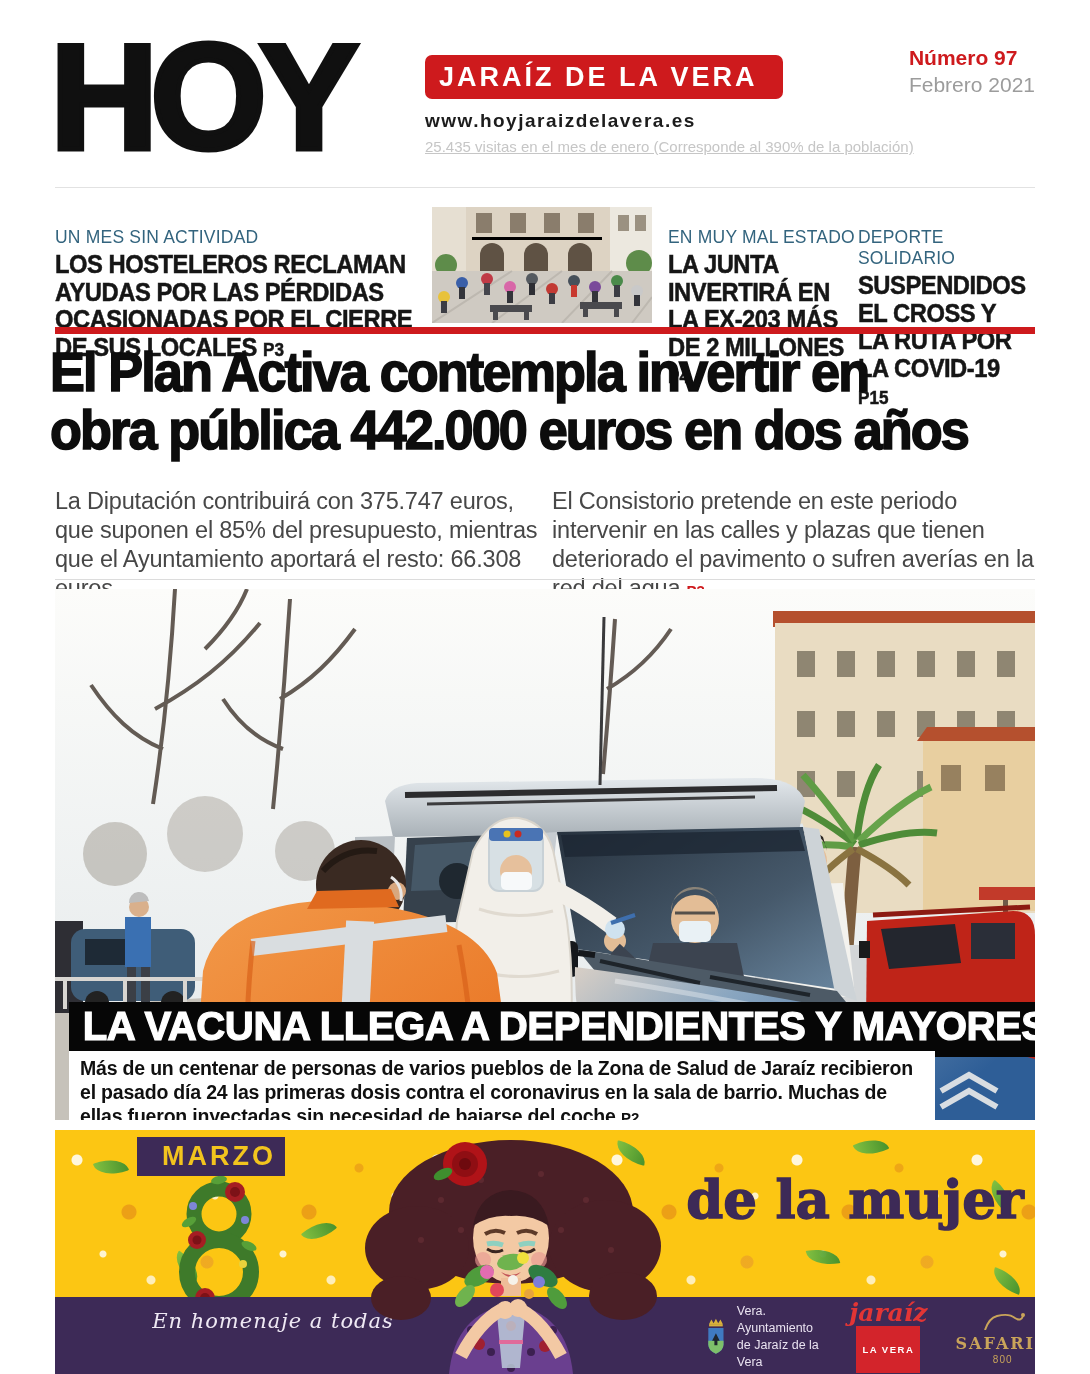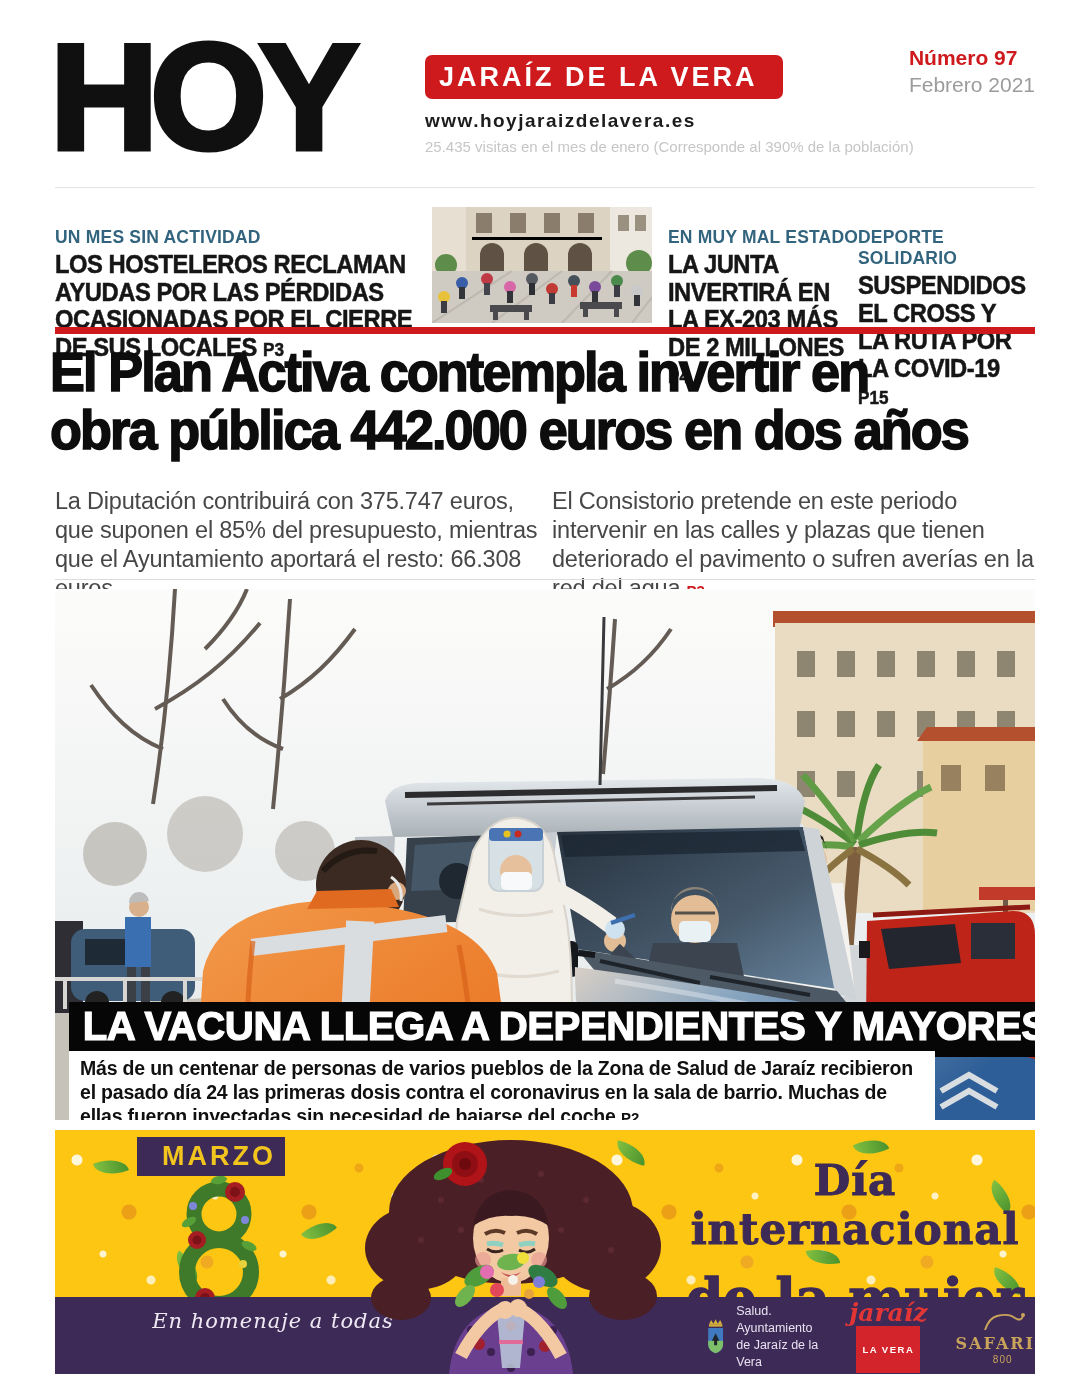--- a/index.html
+++ b/index.html
@@ -11,29 +11,29 @@
   }
   .abs { position:absolute; }
 
   
   .hoy-logo { left:50px; top:22px; font-size:150px; font-weight:bold; line-height:1;
     letter-spacing:-8px; color:#101010; -webkit-text-stroke:5px #101010; }
   .edition-banner { left:425px; top:55px; width:358px; height:44px; background:var(--accent,#ce1a1d);
     color:#fff; display:flex; align-items:center; padding-left:14px;
     font-size:27px; font-weight:bold; letter-spacing:3px;border-radius:7px; }
   .masthead-url { left:425px; top:110px; font-size:19px; font-weight:bold; letter-spacing:1.5px; color:#1c1c1c; }
-  .masthead-visits { left:425px; top:138px; font-size:15px; color:#c6c6c6; }
+  .masthead-visits { left:425px; top:138px; font-size:15px; color:#c6c6c6;text-decoration:underline; }
   .issue { right:55px; top:46px; }
   .issue-number { color:var(--accent,#ce1a1d); font-weight:bold; font-size:21px; }
   .issue-date { color:#9c9c9c; font-size:21px; margin-top:3px; }
   .header-rule { left:55px; width:980px; top:187px; height:1px; background:#e2e2e2; }
 
   
   .brief { top:227px; }
-  .brief-kicker { font-size:17.5px; font-weight:bold; color:var(--kicker,#33647e); letter-spacing:.2px; }
+  .brief-kicker { font-size:17.5px; font-weight:normal; color:var(--kicker,#33647e); letter-spacing:.2px; }
   .brief-headline { margin-top:3px; font-size:25px; font-weight:bold; color:#161616; line-height:1.1;
     letter-spacing:-.5px; transform:scaleX(.95); transform-origin:left top; -webkit-text-stroke:.5px #161616; }
   .page-ref { font-size:.72em; letter-spacing:0; }
   .b1 { left:55px; width:392px; }
   .b2 { left:668px; width:196px; }
   .b3 { left:858px; width:182px; }
   .brief-thumb { left:432px; top:207px; width:220px; height:116px; overflow:hidden; }
   .red-rule { left:55px; width:980px; top:327px; height:7px; background:var(--accent,#ce1a1d); }
 
   
@@ -404,21 +404,20 @@
           <circle cx="18" cy="30" r="4" fill="#7e86d8"></circle>
         <circle cx="68" cy="88" r="4" fill="#e8d23c"></circle>
           <circle cx="58" cy="126" r="4" fill="#e8d23c"></circle>
         <ellipse cx="14" cy="46" rx="8" ry="4" fill="#57a038" transform="rotate(-30 14 46)"></ellipse>
         <ellipse cx="74" cy="70" rx="8" ry="4" fill="#57a038" transform="rotate(25 74 70)"></ellipse>
         <ellipse cx="44" cy="4" rx="8" ry="4" fill="#57a038" transform="rotate(-10 44 4)"></ellipse>
       </svg>
     </div>
 
     <div class="abs ad-title">
-      <div class="l1">Día internacional</div>
       <div class="l2">de la mujer</div>
     </div>
 
     <div class="abs purple-band"></div>
 
     <div class="abs tribute">
       <div>En homenaje a todas</div>
     </div>
 
     <div class="abs woman">
@@ -494,21 +493,21 @@
     <div class="abs sponsors">
       <div class="sponsor-town">
         <svg width="34" height="50" viewBox="0 0 34 50">
           <path d="M8,8 L11,2 L14,7 L17,1 L20,7 L23,2 L26,8 Z" fill="#d8b13c"></path>
           <rect x="8" y="8" width="18" height="3" fill="#d8b13c"></rect>
           <path d="M7,13 h20 v22 q0,8 -10,12 q-10,-4 -10,-12 Z" fill="#3f7ac0"></path>
           <path d="M7,30 h20 v5 q0,8 -10,12 q-10,-4 -10,-12 Z" fill="#7ec06a"></path>
           <path d="M17,20 l-5,10 h10 Z M15,30 h4 v6 h-4 Z" fill="#20262c"></path>
         </svg>
         <div class="sponsor-town-text">
-          <div>Salud. Ayuntamiento</div>
+          <div>Vera. Ayuntamiento</div>
           <div>de Jaraíz de la Vera</div>
         </div>
       </div>
       <div class="sp-div"></div>
       <div class="jaraiz-logo">
         <div class="jaraiz-script">jaraíz</div>
         <div class="jaraiz-box">LA VERA</div>
       </div>
       <div class="sp-div"></div>
       <div class="safaric">

